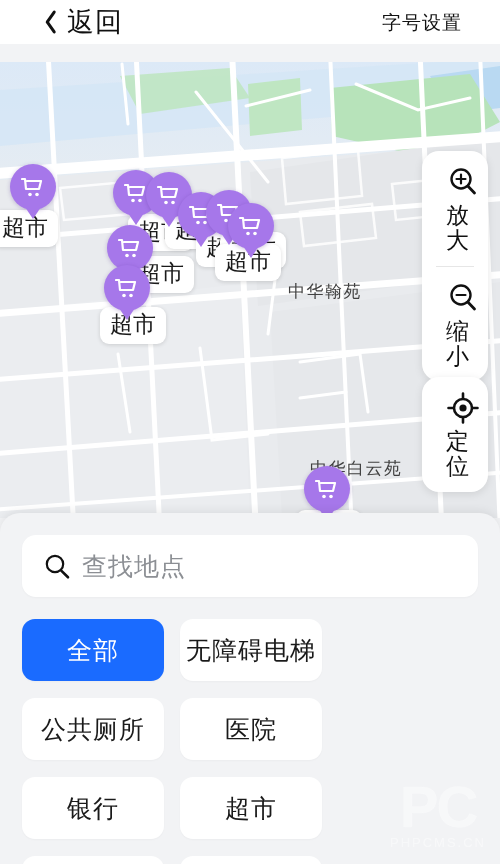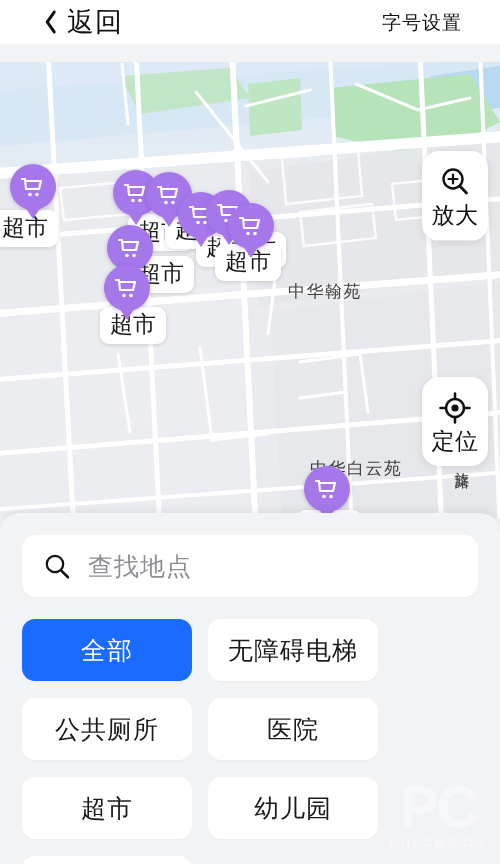--- a/index.html
+++ b/index.html
@@ -118,22 +118,23 @@
     background: #fff;
     border-radius: 17px;
     box-shadow: 0 2px 8px rgba(0,0,0,.10);
     z-index: 20;
   }
   .ctrl-zoom { top: 89px; }
   .ctrl-locate { top: 315px; }
   .ctrl-btn {
     padding: 14px 0 12px;
     display: flex; flex-direction: column;
-    align-items: center; gap: 4px;
+    gap: 4px;
     cursor: pointer;
+    margin-left: 24px;
   }
   .ctrl-text { font-size: 23px; color: #111; line-height: 1.1; letter-spacing: .5px; }
   .ctrl-sep { height: 1px; background: #e6e6e6; margin: 0 14px; }
 
   
   .sheet {
     position: absolute;
     left: 0; bottom: 0;
     width: 500px; height: 351px;
     background: #f2f3f5;
@@ -142,35 +143,35 @@
     z-index: 30;
     padding: 22px 22px 0;
     overflow: hidden;
   }
   .search-box {
     height: 62px;
     background: #fff;
     border-radius: 14px;
     display: flex; align-items: center;
     padding: 0 22px;
-    gap: 17px;
+    gap: 11px;
     box-shadow: 0 1px 2px rgba(0,0,0,.03);
   }
   .mag { width: 27px; height: 27px; flex: none; }
   .search-ph {
     font-size: 25px; color: #8c8f94;
     letter-spacing: 1px;
   }
   .chips {
     margin-top: 22px;
     display: flex; flex-wrap: wrap;
     gap: 17px 16px;
   }
   .chip {
-    width: 170px; height: 62px;
+    width: 142px; height: 62px;
     background: #fff;
     border-radius: 13px;
     display: flex; align-items: center; justify-content: center;
     font-size: 25px; color: #1a1a1a;
     letter-spacing: 1px;
     cursor: pointer;
     box-shadow: 0 1px 2px rgba(0,0,0,.03);
   }
   .chip.active { background: #1a6bff; color: #fff; }
 
@@ -345,20 +346,28 @@
     <div class="ctrl-group ctrl-zoom">
       <div class="ctrl-btn">
         <svg width="34" height="34" viewBox="0 0 34 34">
           <circle cx="15" cy="14" r="9.5" fill="none" stroke="#111" stroke-width="2.4"></circle>
           <path d="M21.8 21 L28.5 28" stroke="#111" stroke-width="2.8" stroke-linecap="round"></path>
           <path d="M15 9.5 V18.5 M10.5 14 H19.5" stroke="#111" stroke-width="2.2" stroke-linecap="round"></path>
         </svg>
         <span class="ctrl-text">放大</span>
       </div>
       <div class="ctrl-sep"></div>
+      <div class="ctrl-btn">
+        <svg width="34" height="34" viewBox="0 0 34 34">
+          <circle cx="15" cy="14" r="9.5" fill="none" stroke="#111" stroke-width="2.4"></circle>
+          <path d="M21.8 21 L28.5 28" stroke="#111" stroke-width="2.8" stroke-linecap="round"></path>
+          <path d="M10.5 14 H19.5" stroke="#111" stroke-width="2.2" stroke-linecap="round"></path>
+        </svg>
+        <span class="ctrl-text">缩小</span>
+      </div>
     </div>
 
     <div class="ctrl-group ctrl-locate">
       <div class="ctrl-btn">
         <svg width="34" height="34" viewBox="0 0 34 34">
           <circle cx="17" cy="17" r="9" fill="none" stroke="#111" stroke-width="2.6"></circle>
           <circle cx="17" cy="17" r="3.6" fill="#111"></circle>
           <path d="M17 2.5 V7 M17 27 V31.5 M2.5 17 H7 M27 17 H31.5" stroke="#111" stroke-width="2.6" stroke-linecap="round"></path>
         </svg>
         <span class="ctrl-text">定位</span>
@@ -373,20 +382,21 @@
         <path d="M17 17.4 L24 24.3" stroke="#111" stroke-width="2.6" stroke-linecap="round"></path>
       </svg>
       <span class="search-ph">查找地点</span>
     </div>
 
     <div class="chips">
       <div class="chip active">全部</div>
       <div class="chip">无障碍电梯</div>
       <div class="chip">公共厕所</div>
       <div class="chip">医院</div>
+      <div class="chip">银行</div>
       <div class="chip">超市</div>
       <div class="chip">幼儿园</div>
       <div class="chip">公园</div>
     </div>
   </div>
 
   <div class="watermark">
     <div class="wm-logo">PC</div>
     <div class="wm-text">PHPCMS.CN</div>
   </div>

